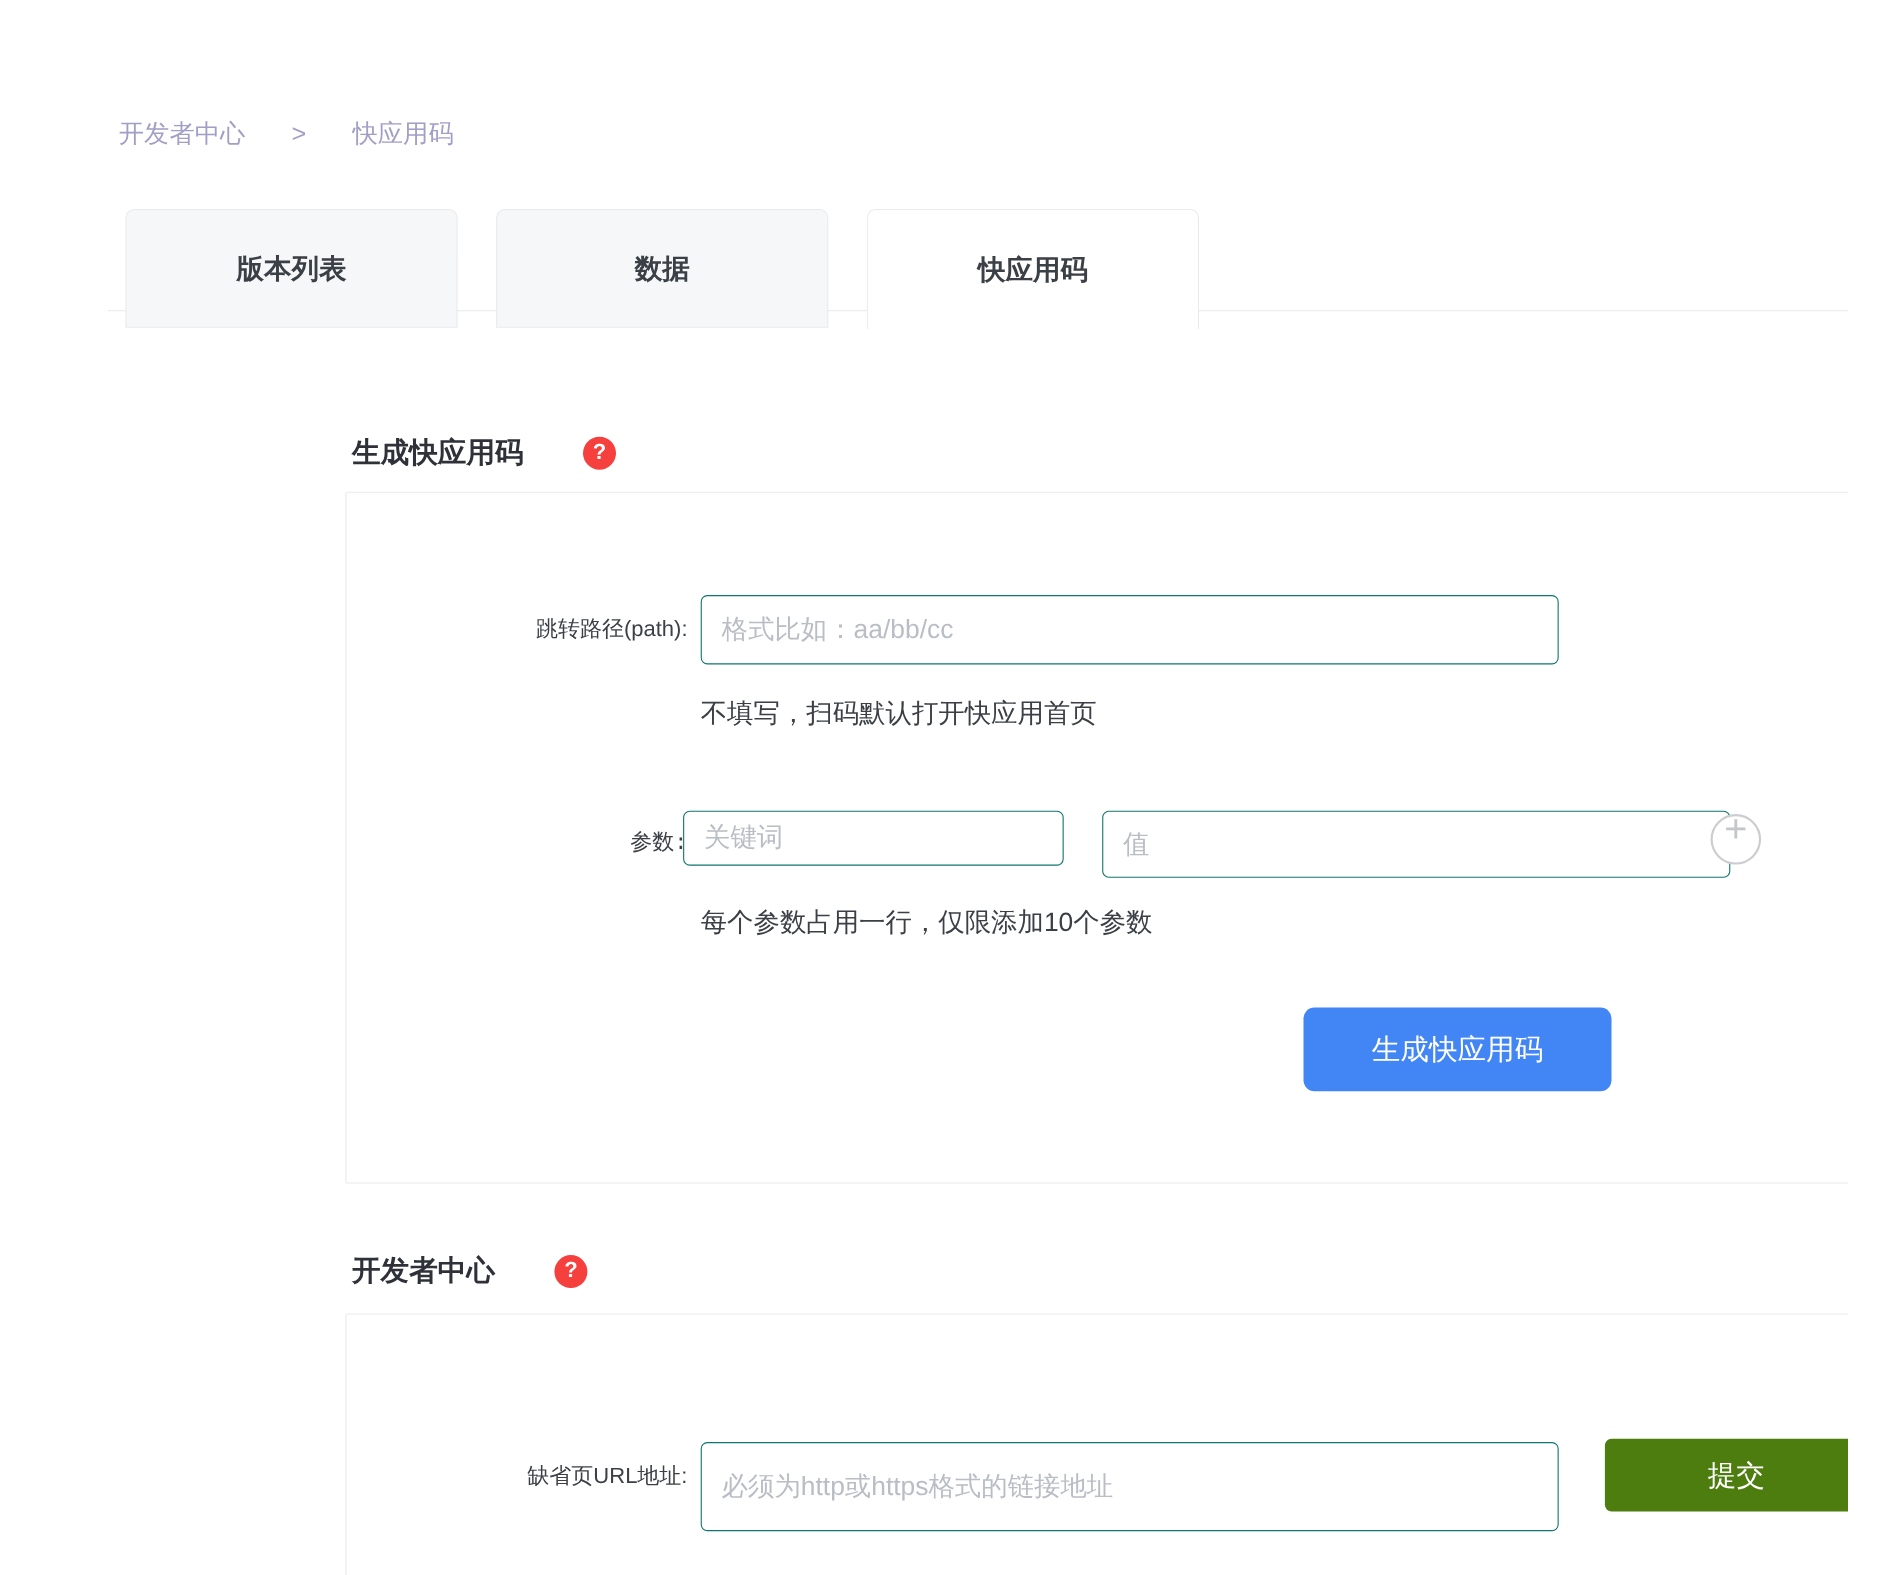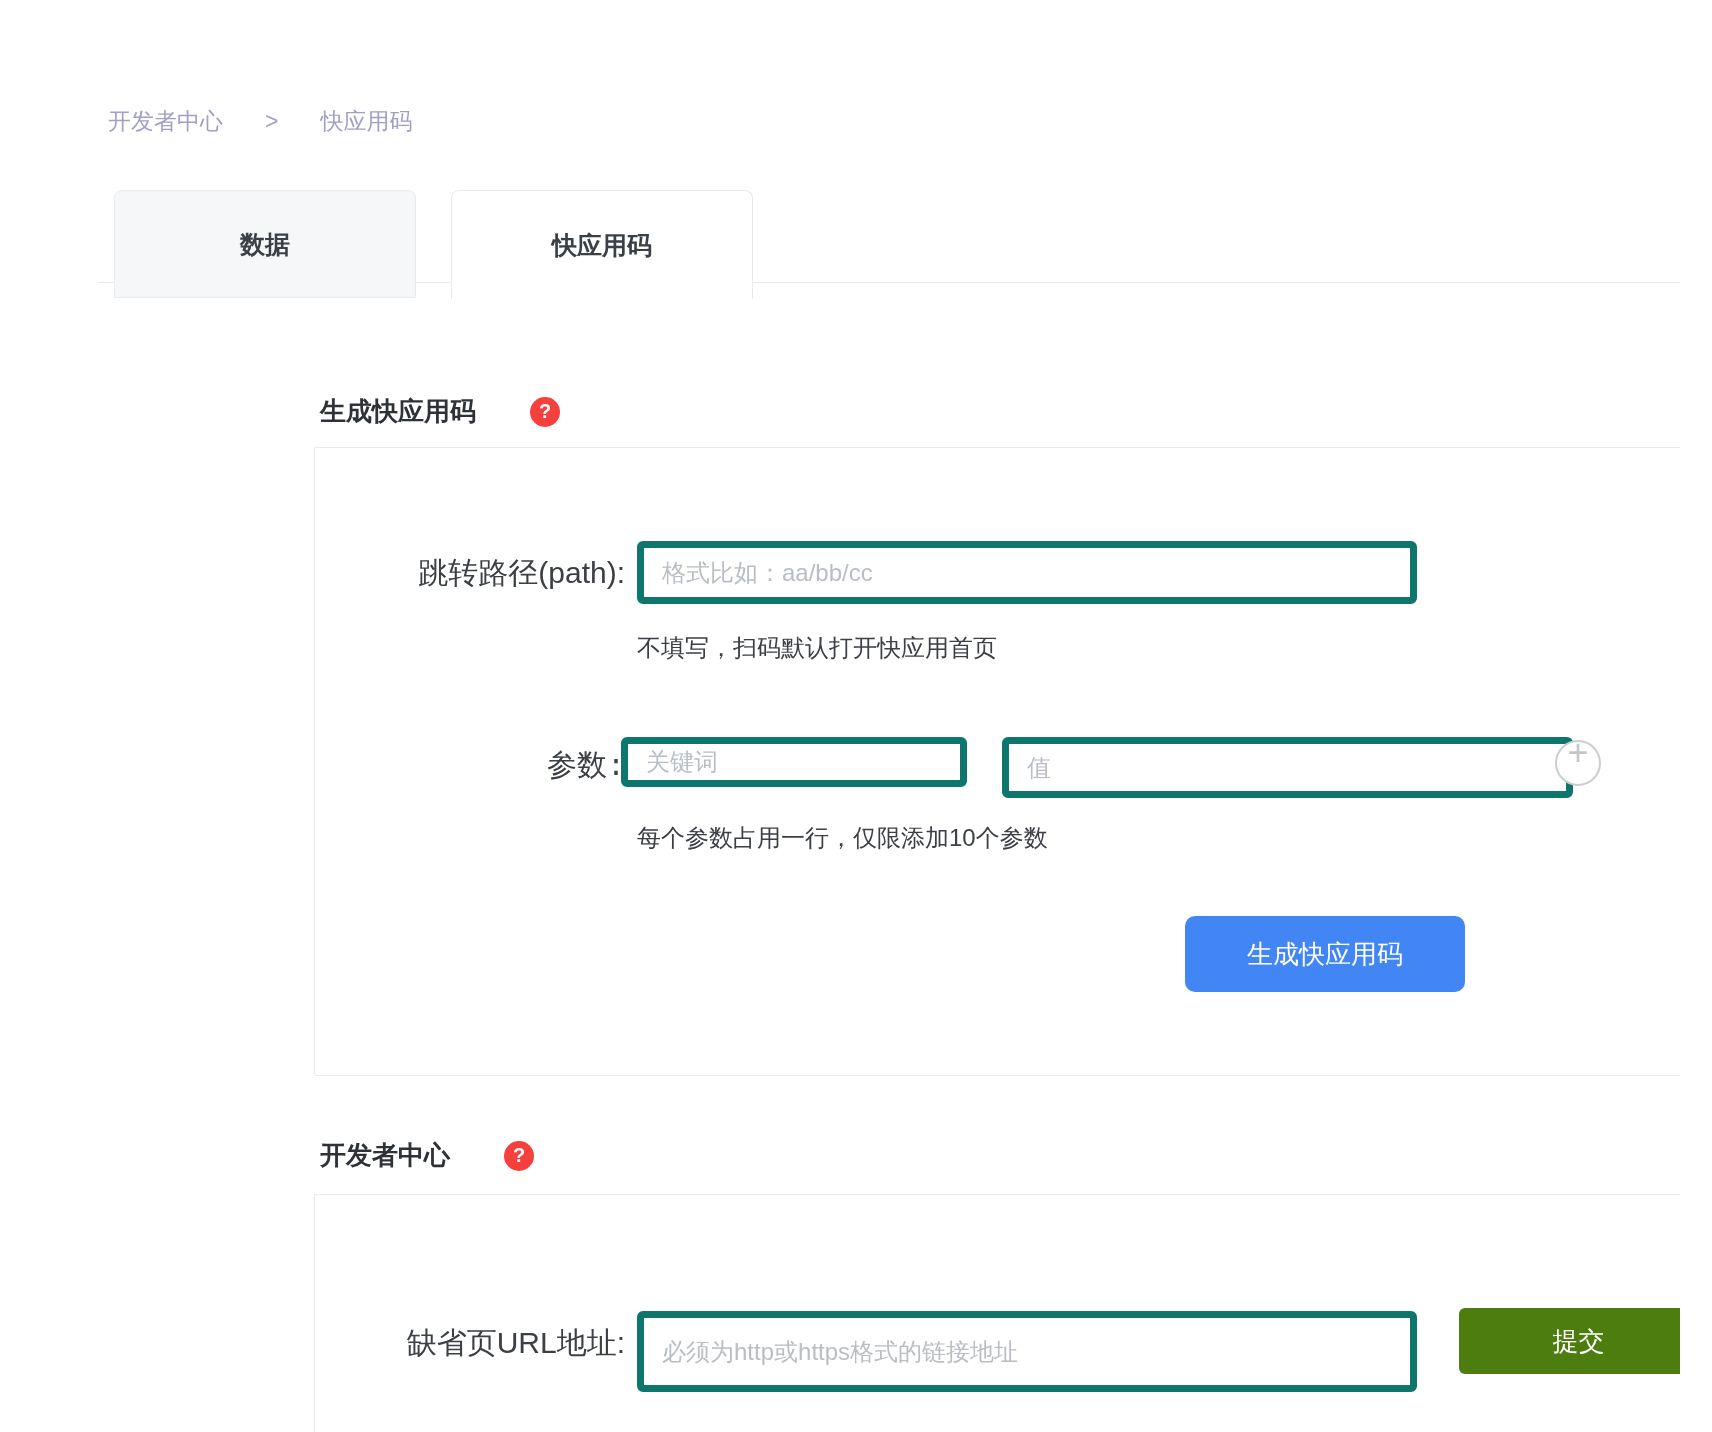--- a/index.html
+++ b/index.html
@@ -47,24 +47,24 @@
   
   .panel {
     position:absolute; left:250px; width:1600px;
     border:1px solid #e9eaec; border-radius:2px; background:#fff;
   }
   .panel1 { top:383px; height:629px; }
   .panel2 { top:1130px; height:284px; }
 
   .form-label {
     position:absolute; left:0; width:294px; text-align:right;
-    font-size:30px; color:#3c4046;
+    font-size:20px; color:#3c4046;
   }
   .txt-input {
-    position:absolute; border:7px solid #0f766e; border-radius:6px;
+    position:absolute; border:1px solid #0f766e; border-radius:6px;
     font-size:24px; padding:0 18px; color:#333; outline:none; background:#fff;
     font-family:"Liberation Sans", sans-serif;
   }
   .txt-input::placeholder { color:#b9bdc4; opacity:1; }
   .hint { position:absolute; left:306px; font-size:24px; color:#3c4046; }
 
   
   .lbl-path  { top:77px; height:63px; line-height:63px; }
   .inp-path  { left:306px; top:77px; width:780px; height:63px; }
   .hint-path { top:168px; }
@@ -102,20 +102,23 @@
 <div id="page">
 
   <div class="breadcrumb">
     <a>开发者中心</a>
     <span>&gt;</span>
     <a>快应用码</a>
   </div>
 
   <div class="tabbar">
     <div class="tab">
+      <span>版本列表</span>
+    </div>
+    <div class="tab">
       <span>数据</span>
     </div>
     <div class="tab active">
       <span>快应用码</span>
     </div>
   </div>
   <div class="content-line"></div>
 
   <div class="section-heading heading1">
     <span>生成快应用码</span>

